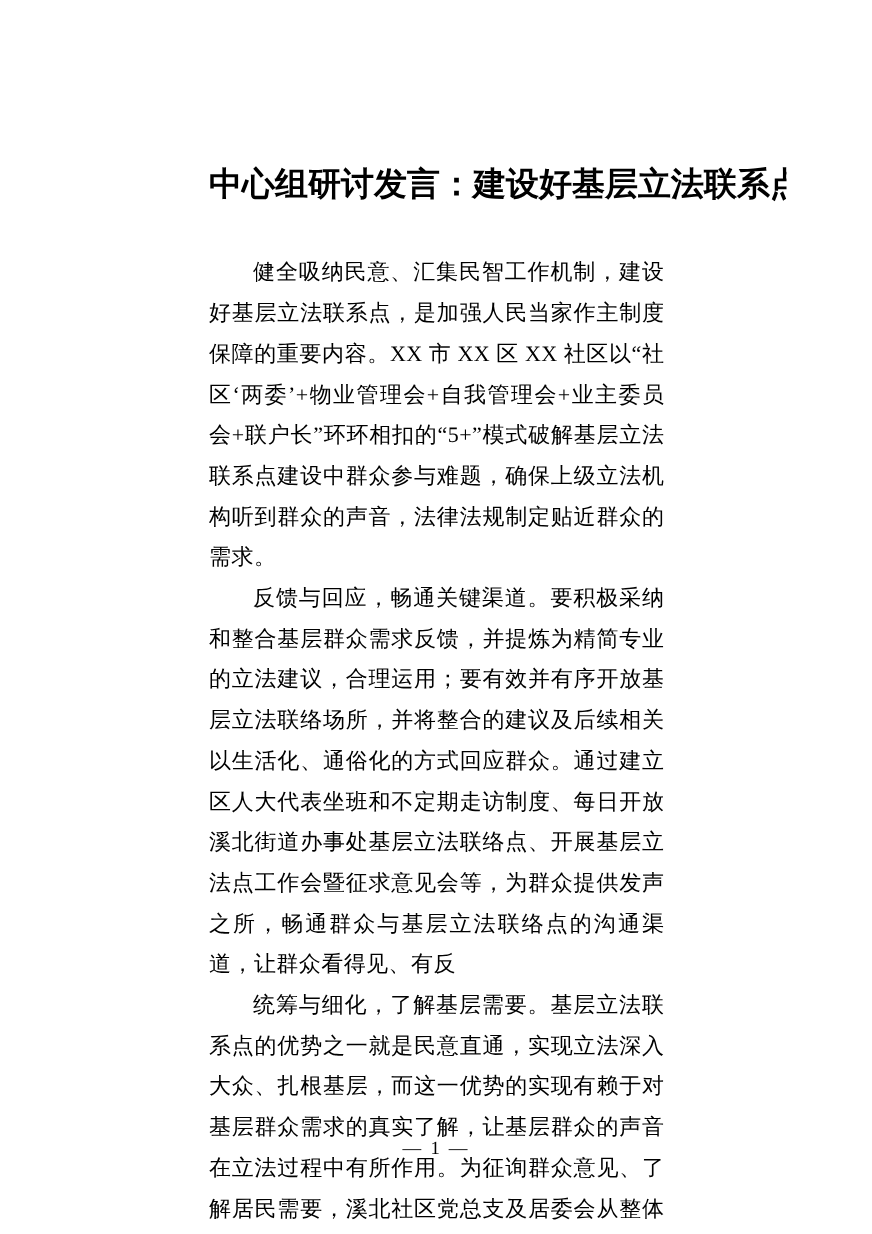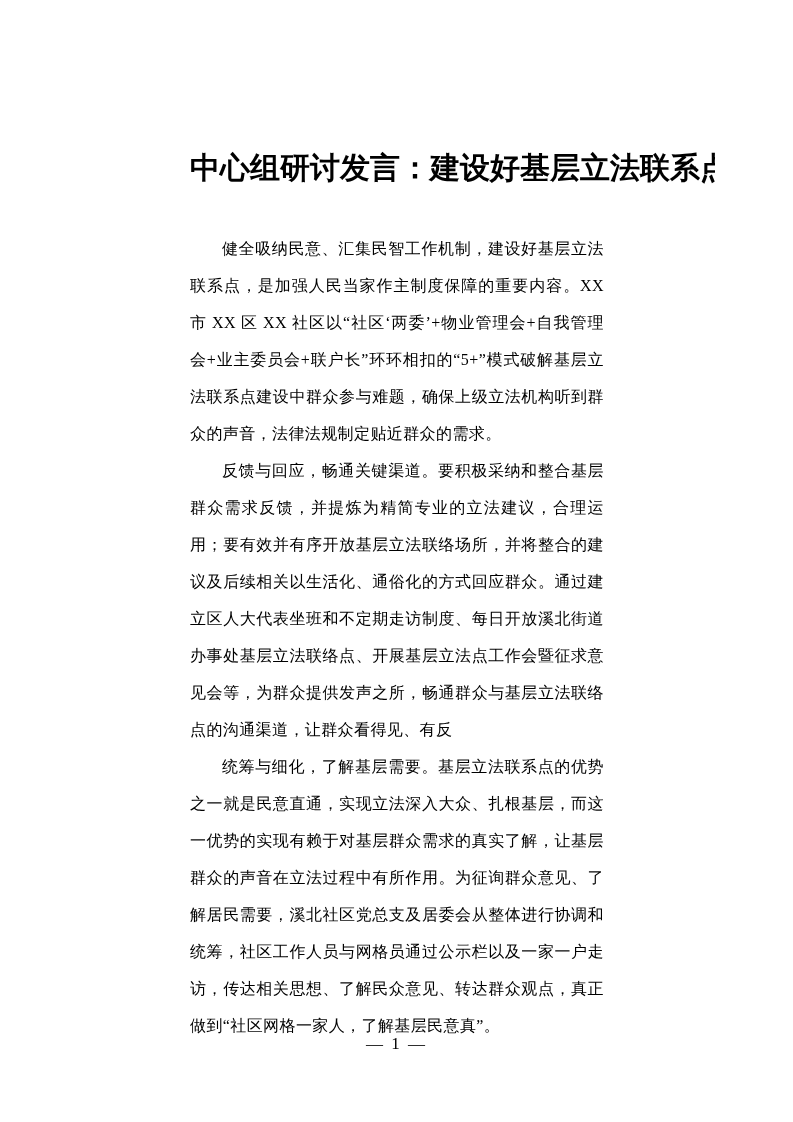--- a/index.html
+++ b/index.html
@@ -26,21 +26,21 @@
     text-align: center;
     line-height: 40px;
     letter-spacing: 0px;
     white-space: nowrap;
   }
   .content {
     margin-top: 42px;
   }
   .content p {
     margin: 0;
-    font-size: 16px;
+    font-size: 20px;
     line-height: 37px;
     text-align: justify;
     text-justify: inter-ideograph;
     text-indent: 2em;
     letter-spacing: 0.4px;
   }
   .page-footer {
     position: absolute;
     left: 0;
     right: 0;

